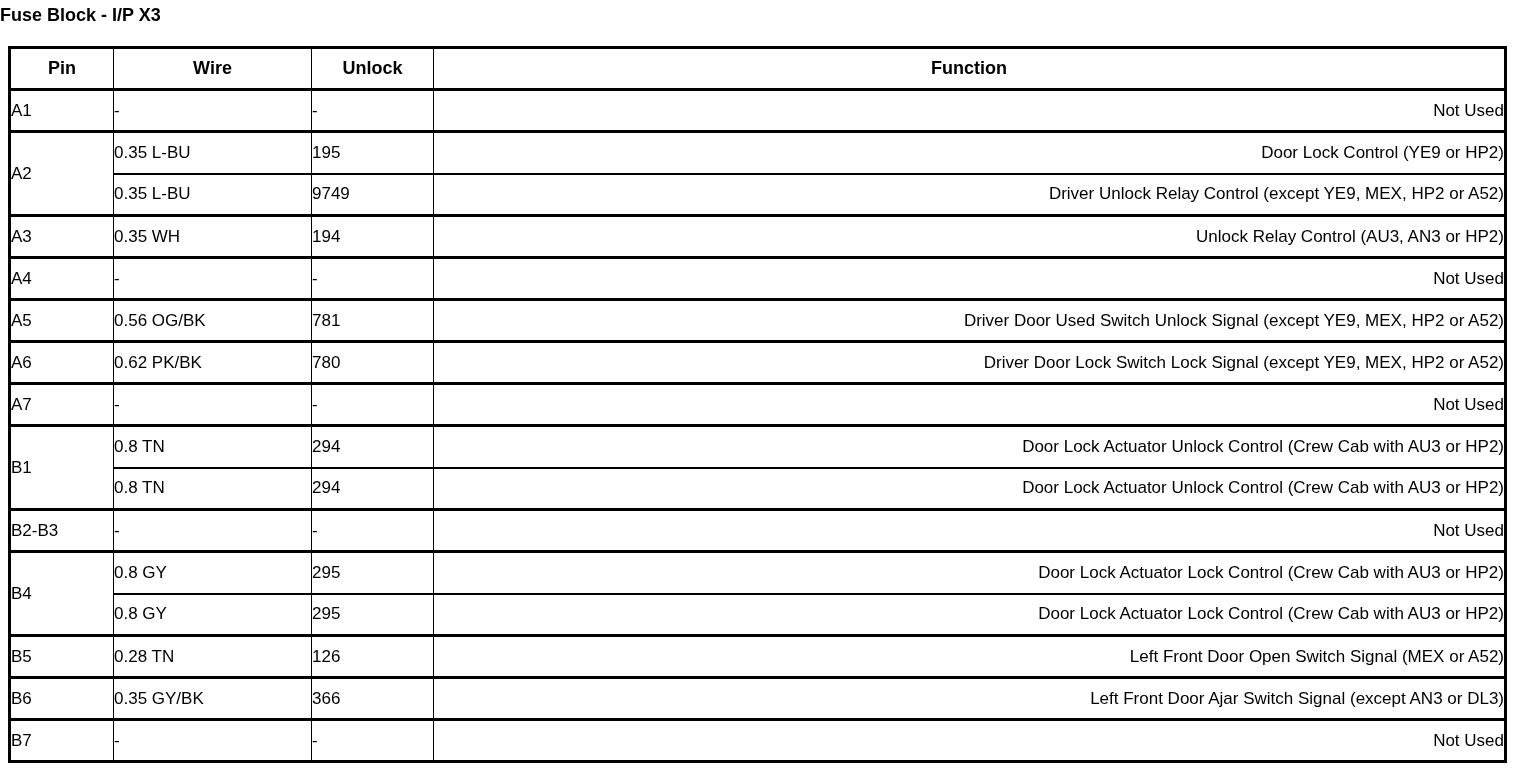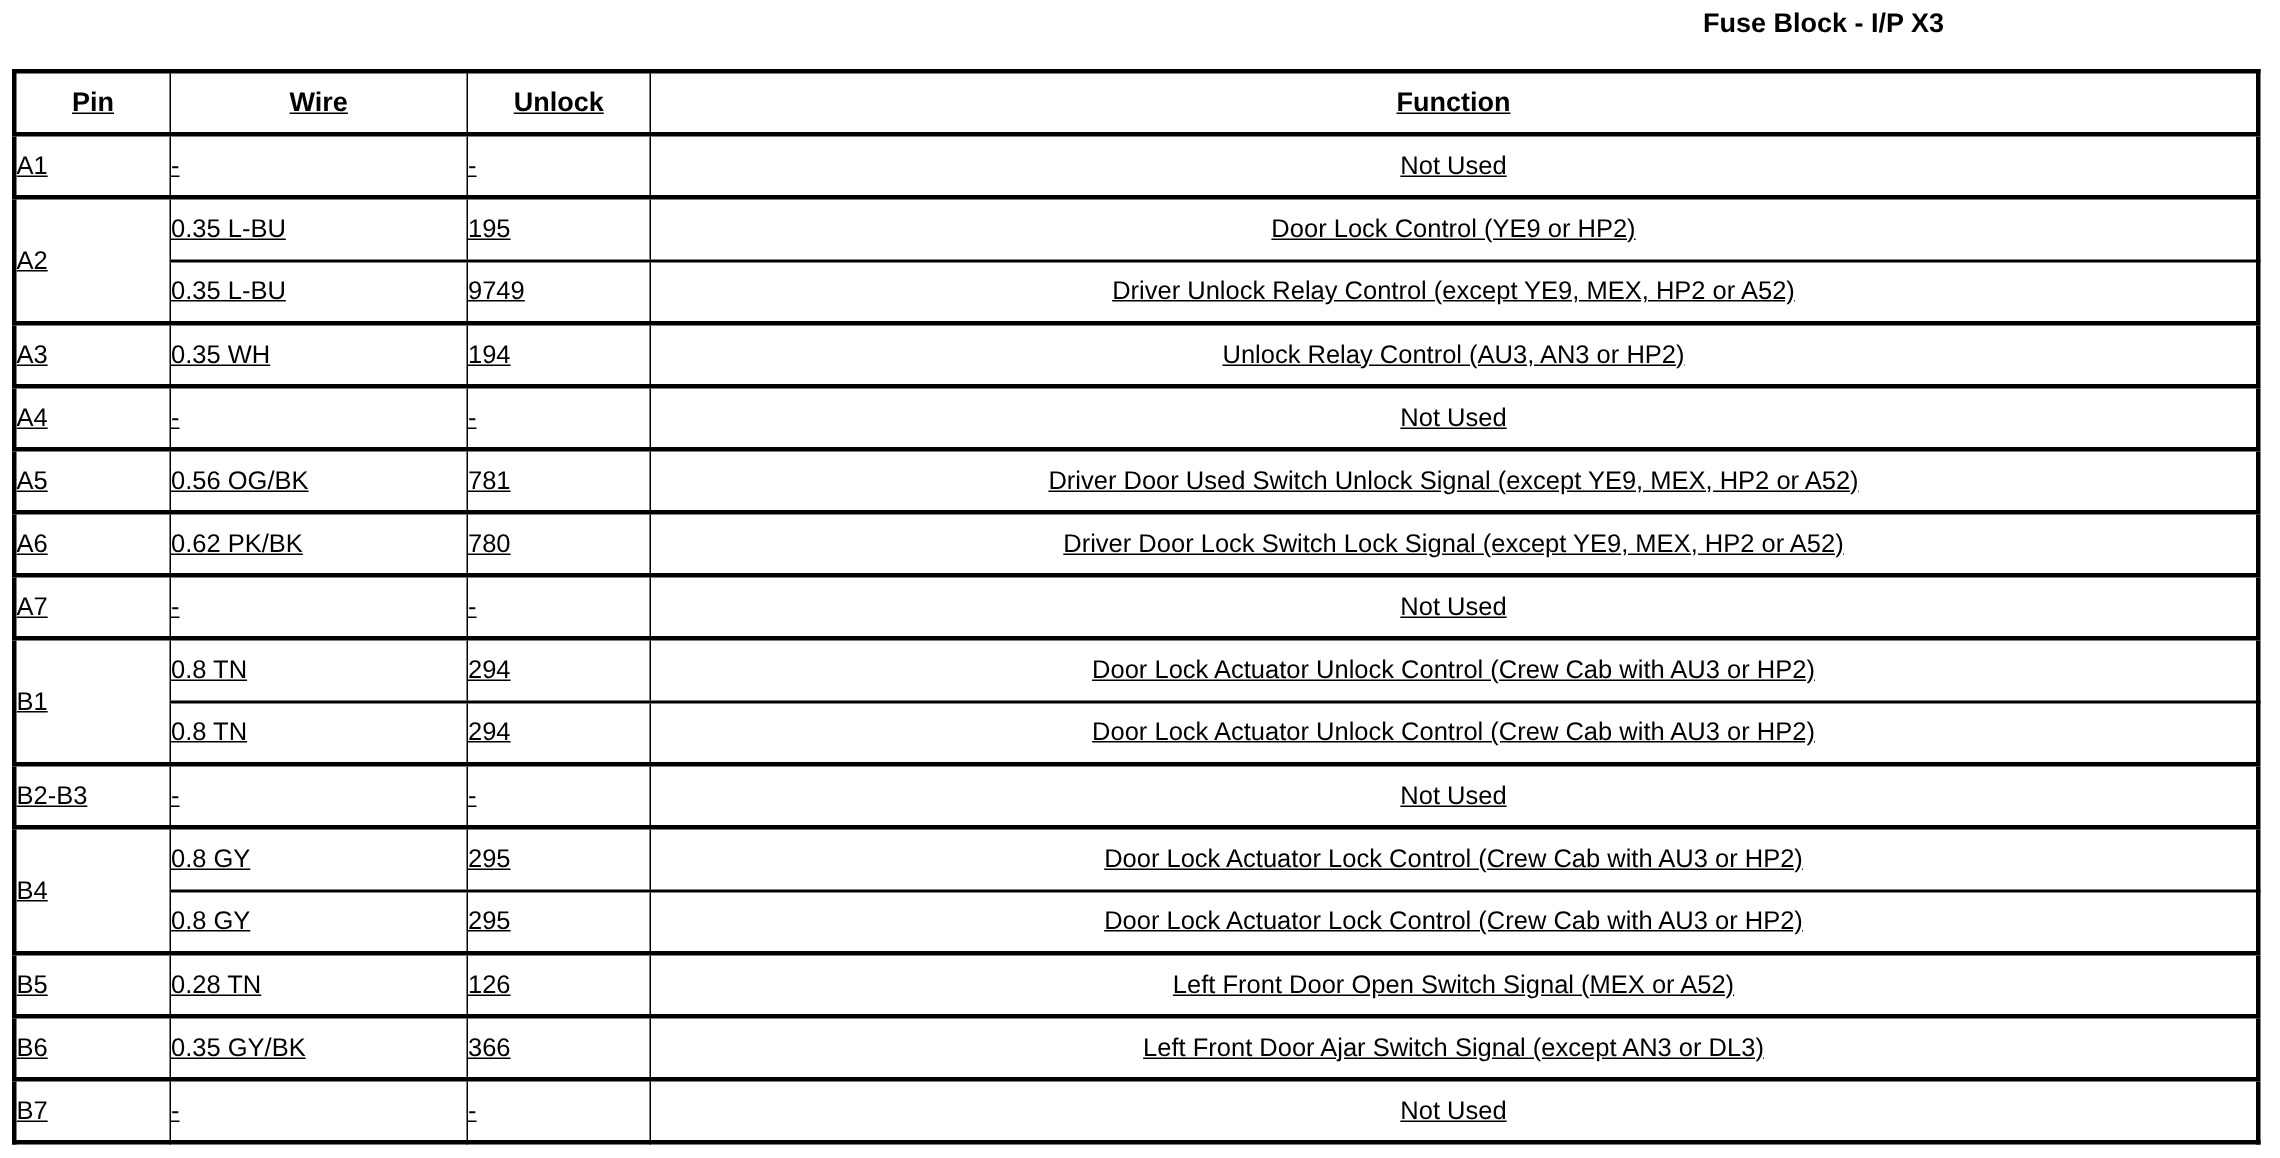--- a/index.html
+++ b/index.html
@@ -18,32 +18,31 @@
   .page {
     position: relative;
     width: 1520px;
     height: 772px;
   }
   .doc-title {
     position: absolute;
     top: 0px;
     left: 0;
     width: 1296px;
-    text-align: right;
+    text-align: left;
     font-size: 18px;
     font-weight: bold;
     line-height: 30px;
     letter-spacing: 0px;
   }
   .table-wrap {
     position: absolute;
     left: 8px;
     top: 46px;
     width: 1496px;
-    text-decoration: underline;
   }
   table.fuse {
     border-collapse: collapse;
     table-layout: fixed;
     width: 1496px;
     border: 3px solid #000;
   }
   table.fuse col.c-pin     { width: 104px; }
   table.fuse col.c-wire    { width: 198px; }
   table.fuse col.c-circuit { width: 122px; }
@@ -64,21 +63,21 @@
   table.fuse thead th {
     font-weight: bold;
     text-align: center;
     border-bottom: 3px solid #000;
     height: 42px;
     font-size: 18px;
   }
   td.pin, td.wire, td.circuit {
   }
   td.func {
-    text-align: center;
+    text-align: right;
     padding-left: 8px;
   }
   
   tr.group-start > td,
   tr.group-start > th {
     border-top: 3px solid #000;
   }
   
   tr.sub-row > td {
     border-top: 2px solid #000;

